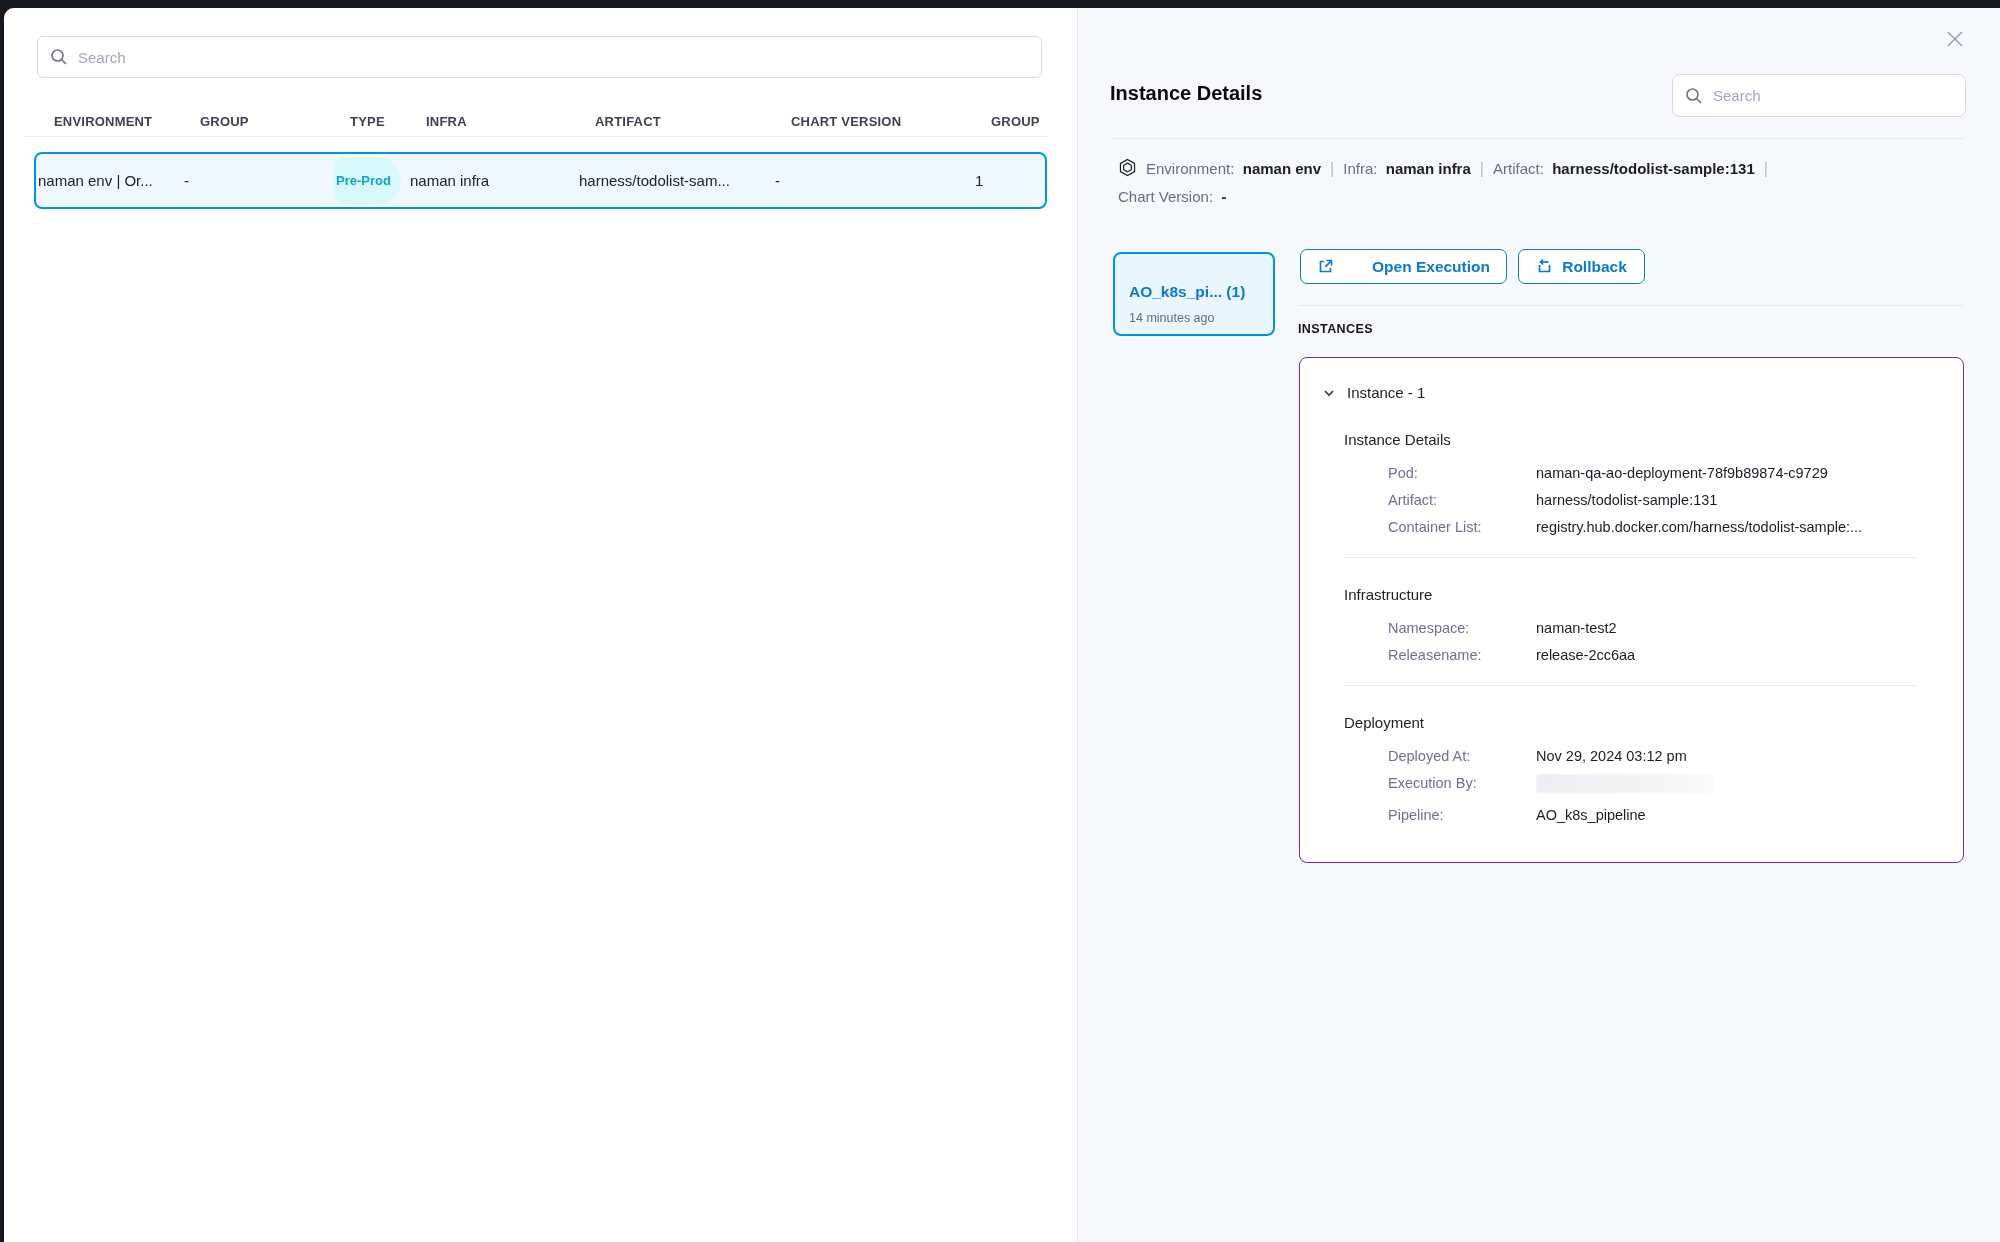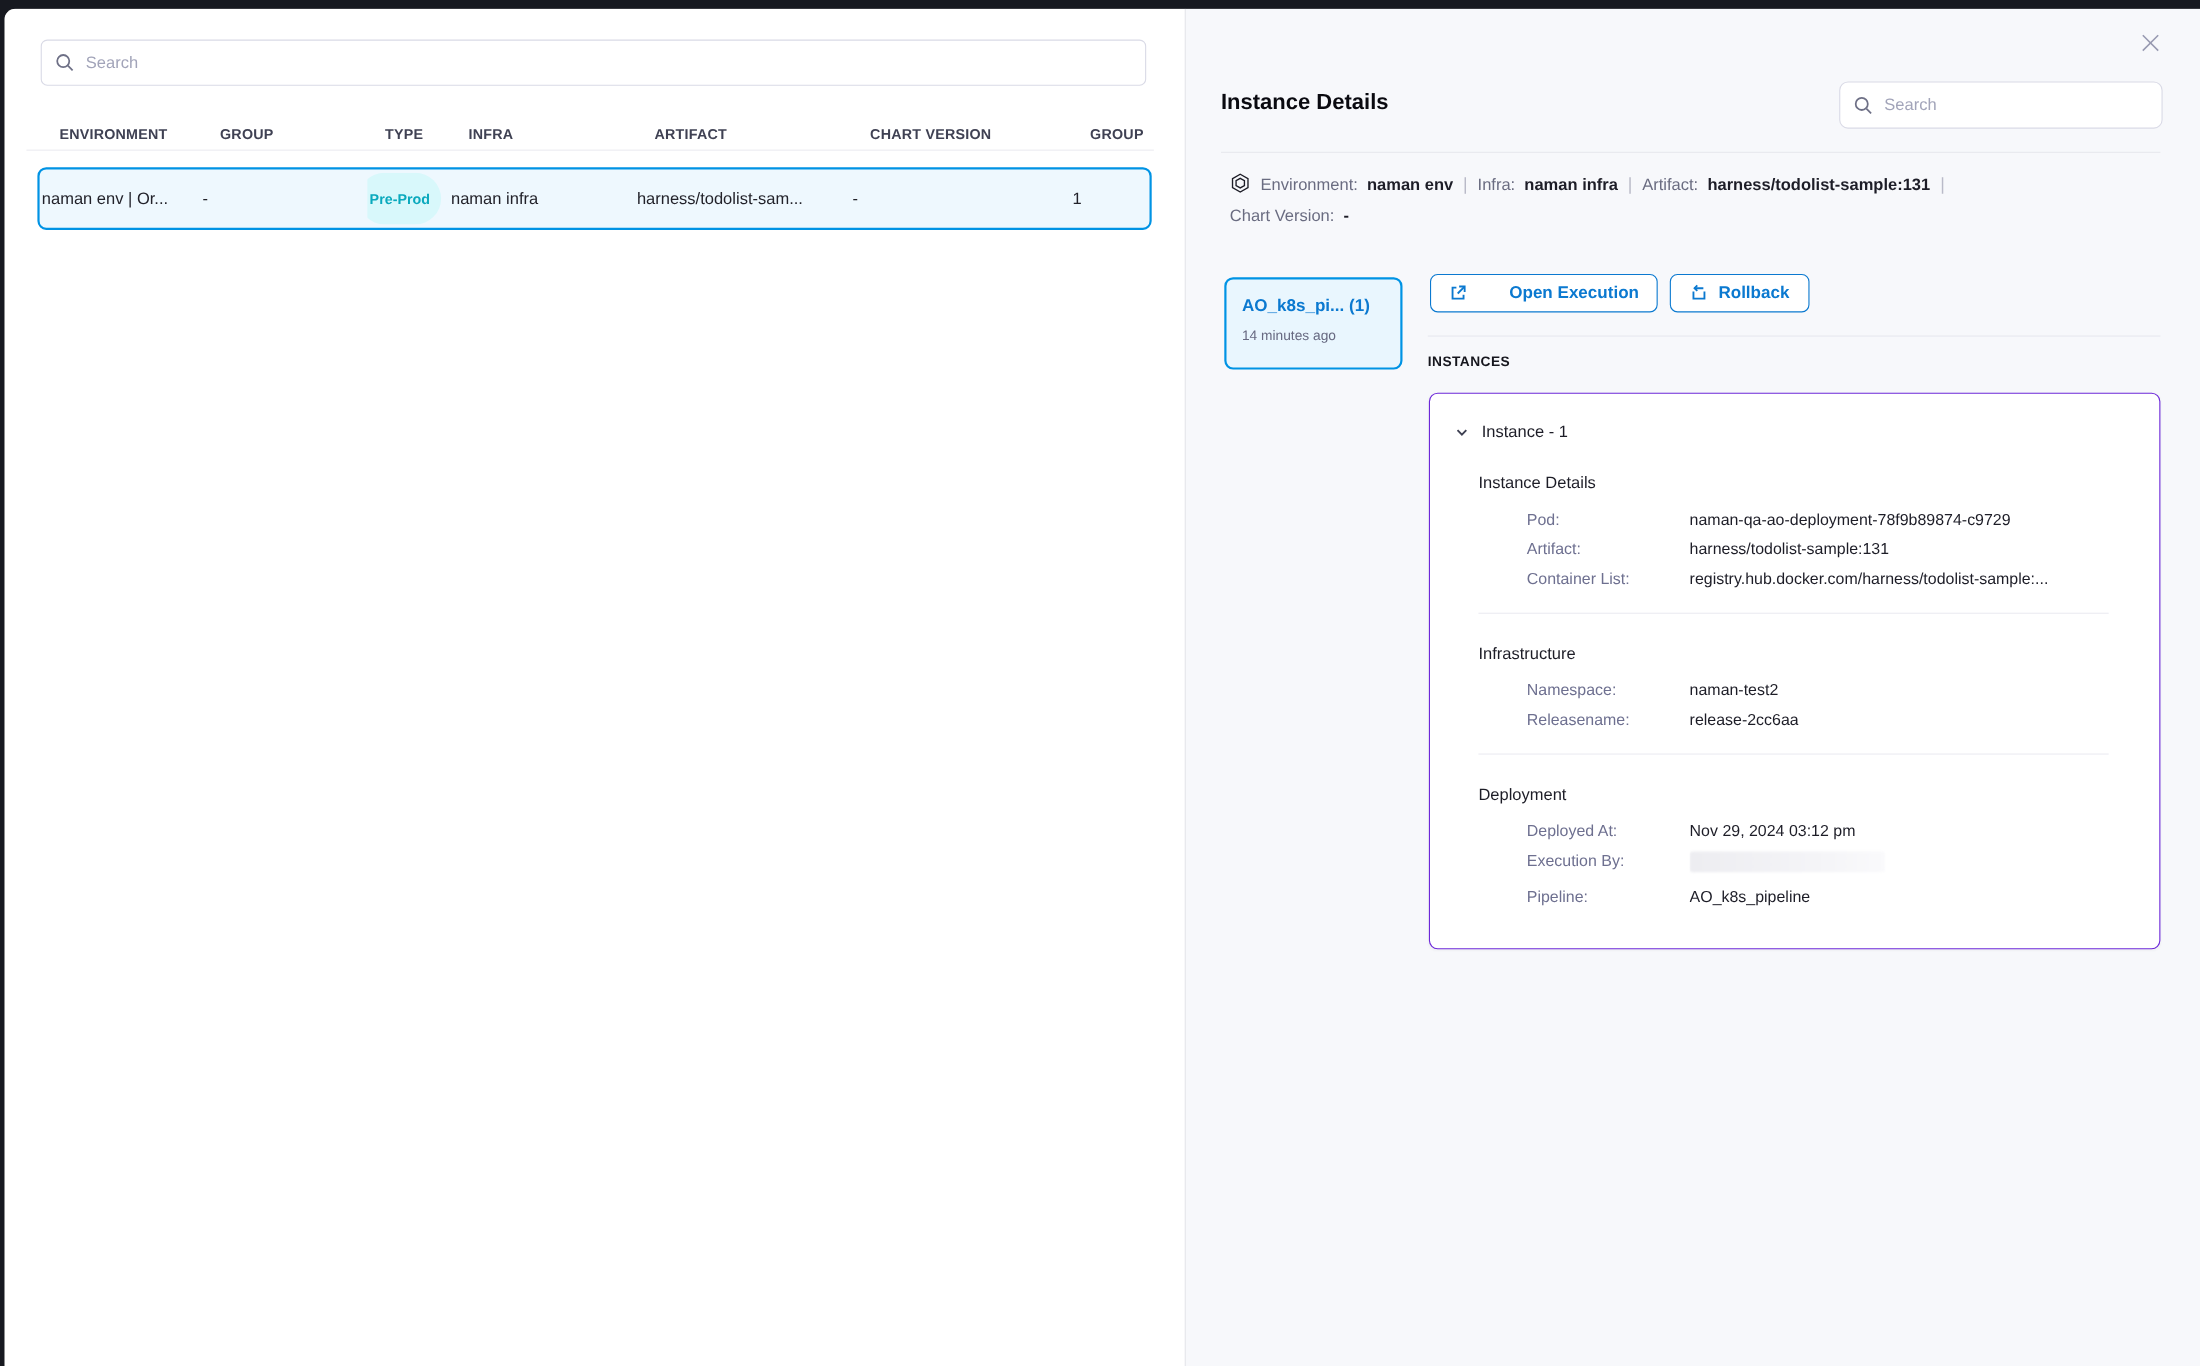--- a/index.html
+++ b/index.html
@@ -5,21 +5,21 @@
   * { margin:0; padding:0; box-sizing:border-box; }
   html,body { width:2000px; height:1242px; }
   body {
     background:#171920;
     font-family:"Liberation Sans", sans-serif;
     color:#1d1d27;
     overflow:hidden;
   }
   .modal {
     position:absolute; left:4px; top:8px; right:0; bottom:0;
-    background:#737373;
+    background:#f97316;
     border-top-left-radius:10px;
     overflow:hidden;
     display:flex;
   }
   
   .left-pane {
     position:relative;
     width:1074px; height:100%;
     background:#ffffff;
     border-right:1px solid #e4e5ec;
@@ -95,21 +95,21 @@
   .summary {
     position:absolute; left:40px; top:147px; right:30px;
     font-size:15px; line-height:28px; color:#6a6c81;
   }
   .summary .env-icon { vertical-align:-3px; margin-right:9px; }
   .summary b { color:#1d1d27; font-weight:700; }
   .summary .sep { color:#b9bac8; margin:0 9px; font-size:16px; }
   .exec-card {
     position:absolute; left:35px; top:244px; width:162px; height:84px;
     background:#e9f6fe; border:2px solid #0093e4; border-radius:8px;
-    padding:16px 14px; cursor:pointer;
+    padding:29px 14px; cursor:pointer;
   }
   .exec-card .exec-title { color:#0b79d0; font-weight:700; font-size:15.5px; white-space:nowrap; }
   .exec-card .exec-time { color:#676981; font-size:12.5px; margin-top:10px; }
   .btn {
     position:absolute; top:241px; height:35px;
     background:#fff; border:1.5px solid #0b79d0; border-radius:7px;
     color:#0b79d0; font-weight:700; font-size:15.5px; font-family:inherit;
     display:flex; align-items:center; justify-content:center; gap:9px;
     cursor:pointer; padding:0 16px; white-space:nowrap;
   }

